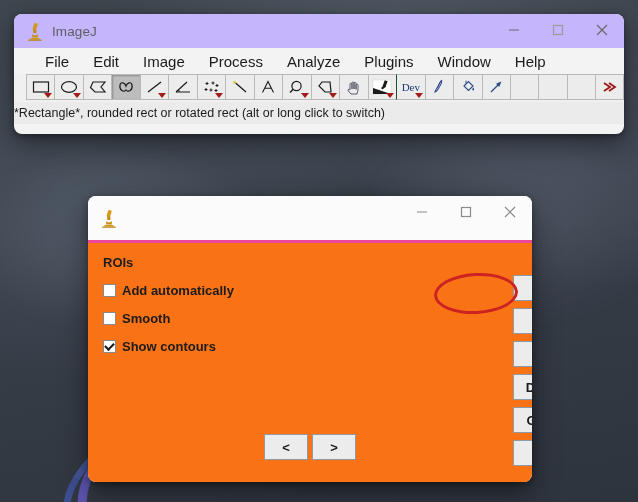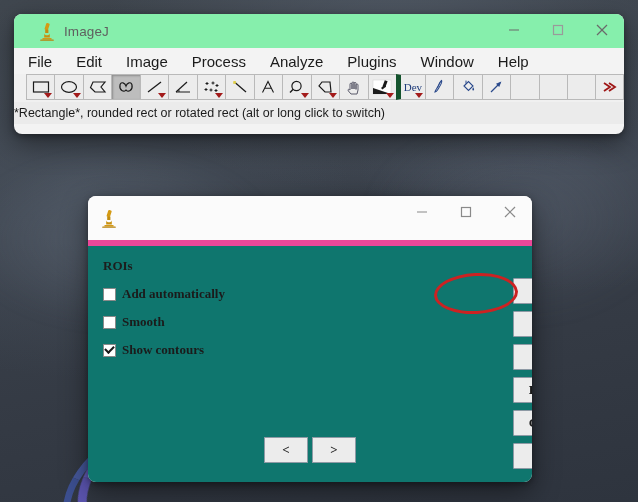--- a/index.html
+++ b/index.html
@@ -69,24 +69,24 @@
   }
   .win-ctrls{position:absolute;right:0;top:0;height:32px;display:flex;}
   .win-btn{
     width:44px;height:32px;display:flex;align-items:center;justify-content:center;
     color:#6a6a6a;
   }
   .win-btn svg{display:block;}
 
   
   #imagej{left:14px;top:14px;width:610px;height:120px;}
-  #imagej .titlebar{height:34px;background:#86efac;padding-left:12px;}
+  #imagej .titlebar{height:34px;background:#c4b5fd;}
   #ij-menubar{
     height:26px;background:#f3f3f3;display:flex;align-items:center;
-    padding-left:14px;gap:24px;
+    padding-left:31px;gap:24px;
   }
   .ij-menu{
     font-size:15px;color:#1b1b1b;white-space:nowrap;cursor:default;
   }
   #ij-toolbar{
     height:28px;background:#f0f0f0;display:flex;align-items:stretch;
     padding-left:12px;
   }
   .tool{
     width:29px;height:26px;
@@ -97,34 +97,33 @@
     box-sizing:border-box;
   }
   .tool:last-child{border-right:1px solid #b9b9b9;}
   .tool.sel{background:#bdbdbd;box-shadow:inset 1px 1px 2px rgba(0,0,0,.25);}
   .tool .tri{
     position:absolute;right:2px;bottom:1px;
     width:0;height:0;border-left:4px solid transparent;border-right:4px solid transparent;
     border-top:5px solid #a31b1b;
   }
   .tool svg{display:block;}
-  .spacer-tool{border-left:5px solid #14532d;}
+  .spacer-tool{border-left:1px solid #14532d;}
   #ij-status{
     height:22px;background:#ebebeb;display:flex;align-items:center;
   }
   #ij-status span{font-size:12.5px;color:#1b1b1b;white-space:nowrap;}
 
   
   #annot{left:88px;top:196px;width:444px;height:286px;}
   #annot .titlebar{height:44px;background:#fbfbfb;}
   #annot .title-text{font-size:14.5px;color:#4a4a4a;}
   #annot-body{
-    background:#0f766e;height:242px;position:relative;
-    border-top:6px solid #ec4899;
-    font-family:Liberation Serif, serif;
+    background:#f97316;height:242px;position:relative;
+    border-top:3px solid #ec4899;
   }
   #roi-label{
     position:absolute;left:15px;top:12px;font-size:13px;color:#1d1d1d;font-weight:600;
   }
   .chkrow{
     position:absolute;left:15px;display:flex;align-items:center;gap:6px;
   }
   .chkbox{
     width:13px;height:13px;border:1px solid #8a8a8a;background:#fff;
     display:flex;align-items:center;justify-content:center;flex:none;

